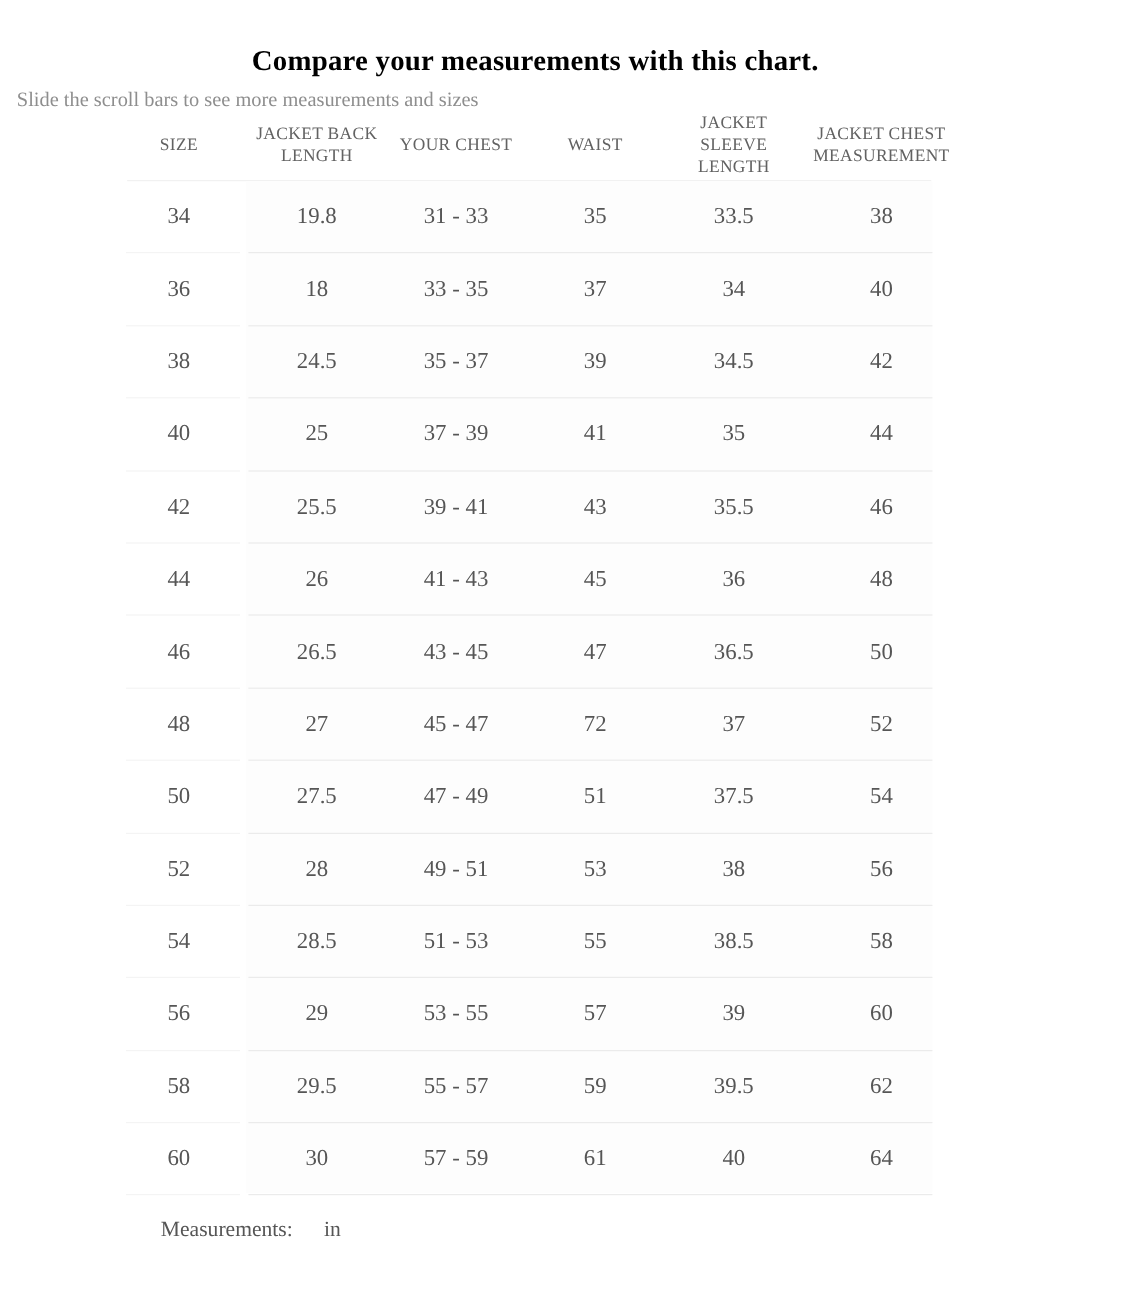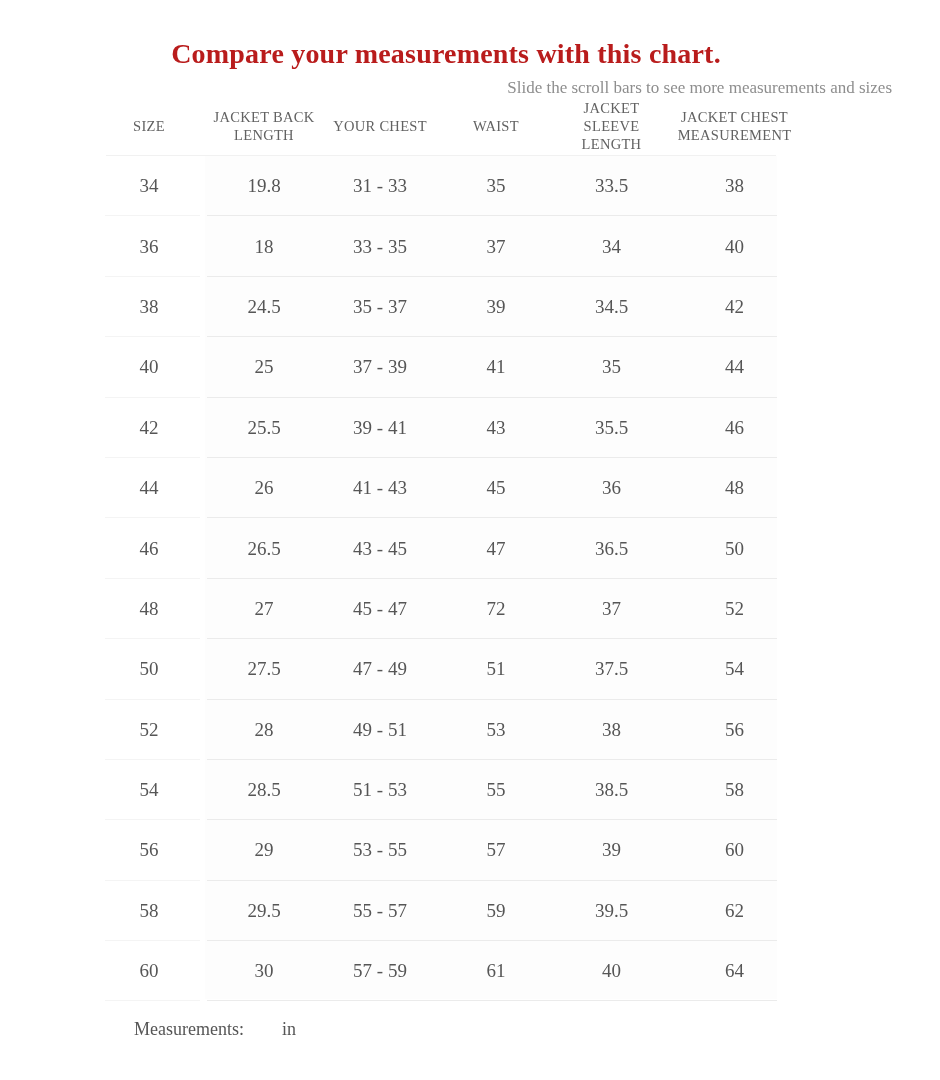--- a/index.html
+++ b/index.html
@@ -17,28 +17,28 @@
   }
   .content {
     position: absolute;
     left: 0;
     top: 0;
     width: 892px;
   }
   .chart-title {
     margin: 38px 0 0 0;
     text-align: center;
-    font-size: 28px;
+    font-size: 24px;
     font-weight: 700;
-    color: #b91c1c;
+    color: #000000;
     letter-spacing: 0.2px;
   }
   .chart-subtitle {
     margin: 8px 0 0 14px;
-    text-align: right;
+    text-align: left;
     font-size: 17px;
     font-weight: 400;
     color: #8e8e8e;
   }
   .size-table {
     width: 708px;
     margin: 0 auto;
   }
   .grid-row {
     display: grid;
@@ -113,21 +113,20 @@
     color: #565656;
     position: relative;
     z-index: 1;
   }
   .measure-footer {
     margin: 18px 0 0 134px;
     font-size: 18px;
     color: #565656;
     display: flex;
     align-items: baseline;
-    gap: 12px;
   }
   .unit-value {
     margin-left: 26px;
     cursor: pointer;
   }
 </style>
 </head>
 <body>
 
 <div class="page">

